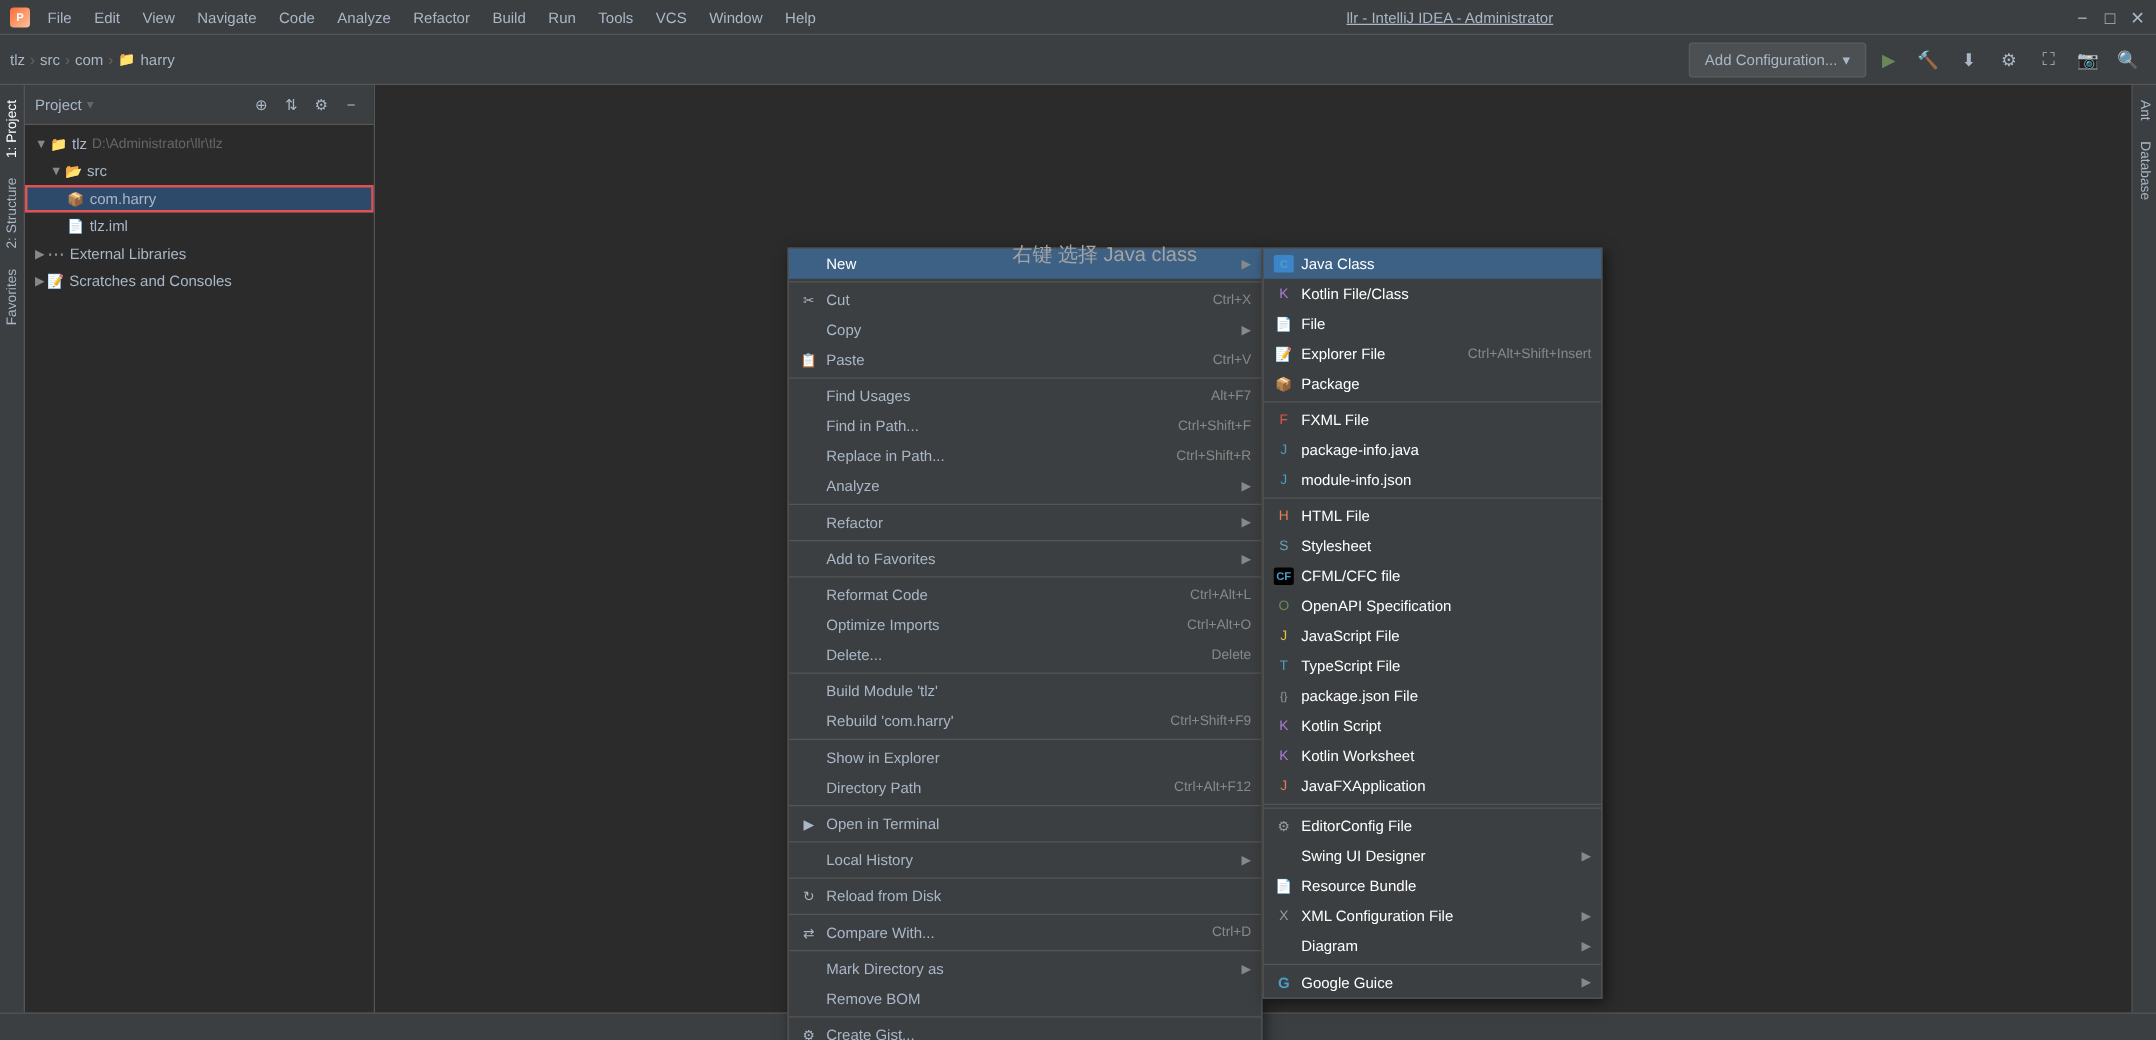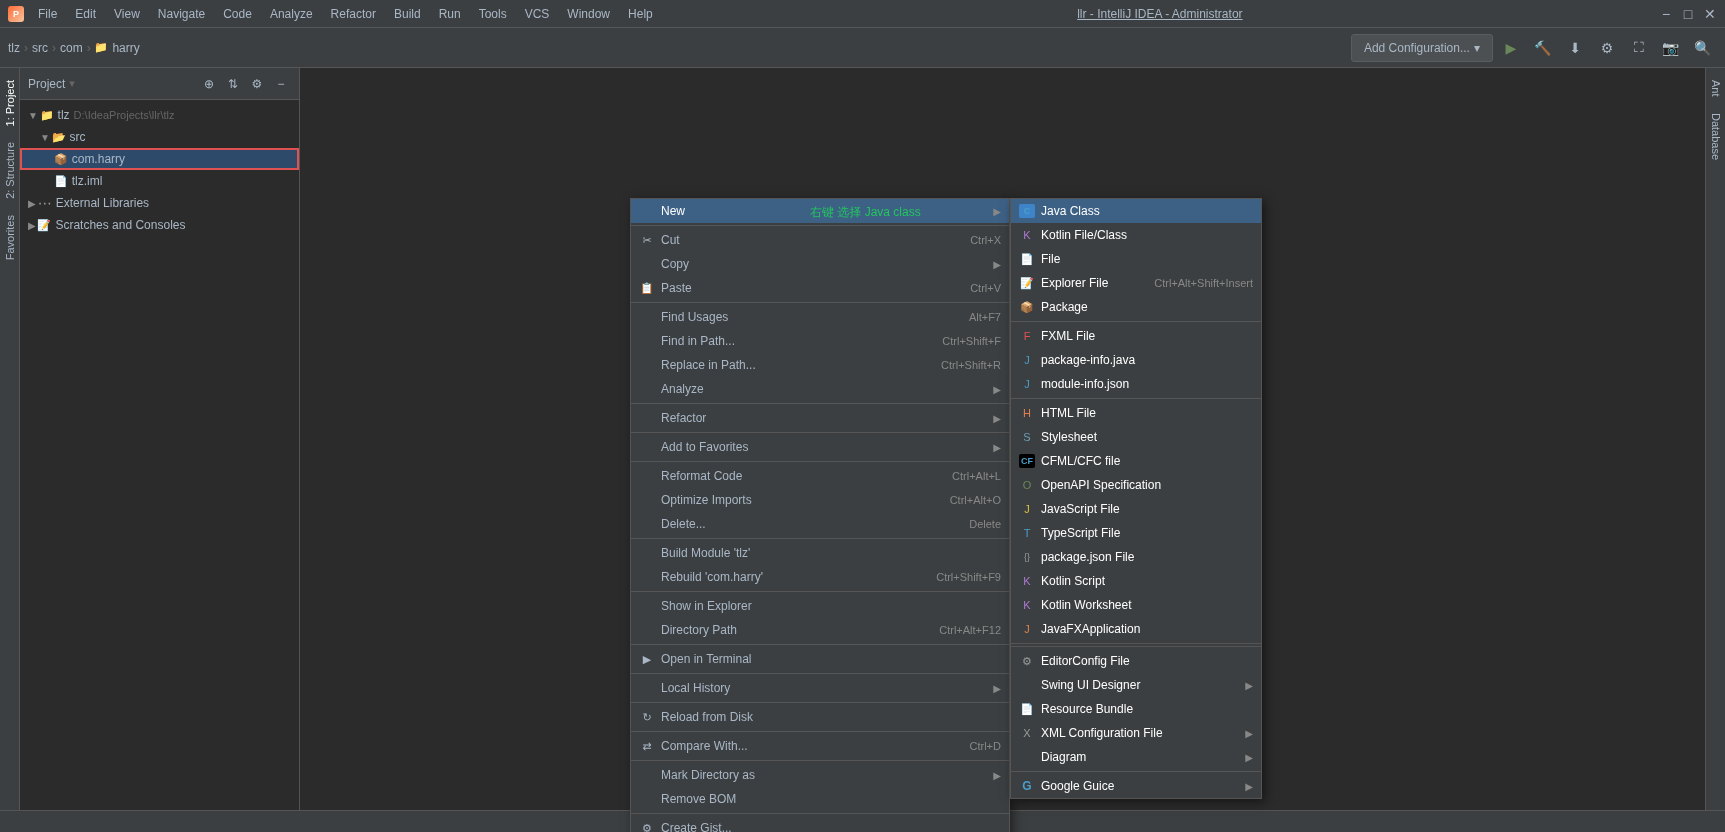--- a/index.html
+++ b/index.html
@@ -264,21 +264,21 @@
       height: 1px;
       background: #555;
       margin: 2px 0;
     }
 
     
     .submenu {
       position: absolute;
       top: -1px;
       left: 379px;
-      width: 252px;
+      width: 272px;
       background: #3c3f41;
       border: 1px solid #555;
       box-shadow: 3px 3px 10px rgba(0,0,0,0.5);
       z-index: 101;
     }
     .submenu-item {
       display: flex;
       align-items: center;
       height: 24px;
       padding: 0 8px;
@@ -299,24 +299,24 @@
     }
     .submenu-sep {
       height: 1px;
       background: #555;
       margin: 2px 0;
     }
 
     
     .annotation {
       position: absolute;
-      top: 136px;
+      top: 126px;
       left: 510px;
-      font-size: 12px;
-      color: #22c55e;
+      font-size: 16px;
+      color: #a3a3a3;
       z-index: 200;
       pointer-events: none;
       white-space: nowrap;
     }
 
     .bottom-bar {
       position: absolute;
       bottom: 0;
       left: 0;
       right: 0;
@@ -408,21 +408,21 @@
         <button class="panel-icon-btn">−</button>
       </div>
     </div>
     <div class="tree-content">
 
       <div class="tree-item">
         <span class="tree-indent" style="width:4px;"></span>
         <span class="tree-arrow">▼</span>
         <span class="tree-icon folder-icon">📁</span>
         <span>tlz</span>
-        <span style="color:#666;font-size:11px;margin-left:4px;">D:\IdeaProjects\llr\tlz</span>
+        <span style="color:#666;font-size:11px;margin-left:4px;">D:\Administrator\llr\tlz</span>
       </div>
 
       <div class="tree-item">
         <span class="tree-indent" style="width:16px;"></span>
         <span class="tree-arrow">▼</span>
         <span class="tree-icon src-icon">📂</span>
         <span>src</span>
       </div>
 
       <div class="tree-item selected highlighted" style="outline: 2px solid #e05252; outline-offset: -2px; background: #2d4a6b;">

